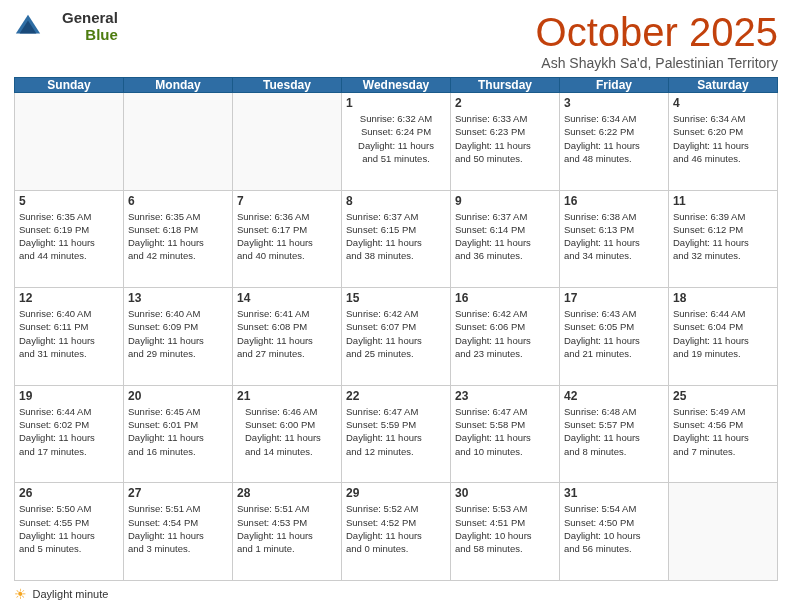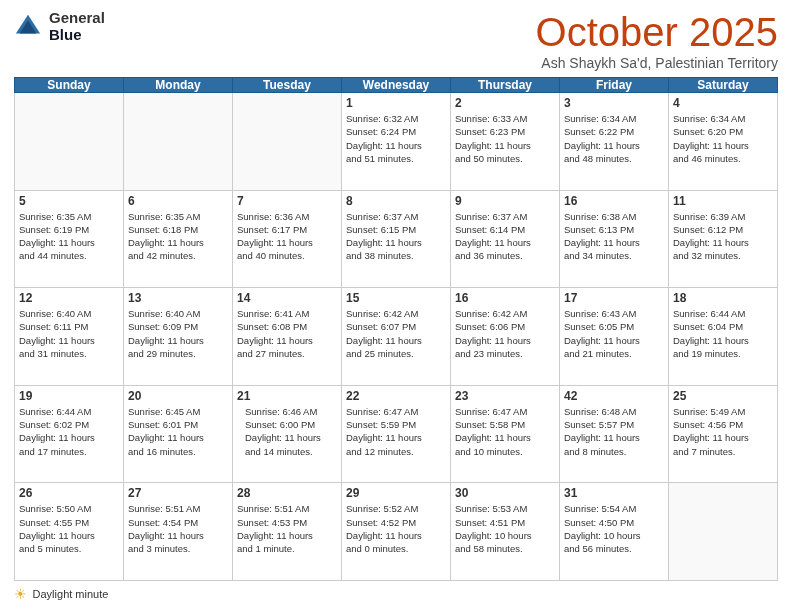--- a/index.html
+++ b/index.html
@@ -19,36 +19,37 @@
     }
     .header {
       display: flex;
       align-items: flex-start;
       justify-content: space-between;
       margin-bottom: 6px;
     }
     .logo {
       display: flex;
       align-items: center;
-      gap: 7px;
+      gap: 20px;
     }
     .logo-text {
       display: flex;
       flex-direction: column;
       line-height: 1.1;
     }
     .logo-general {
       font-size: 15px;
       font-weight: bold;
       color: #333;
     }
     .logo-blue {
       font-size: 15px;
       font-weight: bold;
-      color: #0f172a;
+      color: #4d7c0f;
+      text-align: right;
     }
     .logo-icon {
       width: 28px;
       height: 28px;
     }
     .title-block {
       text-align: right;
     }
     .month-title {
       font-size: 40px;
@@ -143,21 +144,21 @@
           <th>Saturday</th>
         </tr>
     </thead>
     <tbody id="calendar-body">
     <tr>
           <td class="empty"></td>
           <td class="empty"></td>
           <td class="empty"></td>
           <td>
             <span class="day-number">1</span>
-            <div class="day-info" style="white-space: pre-line;">Sunrise: 6:32 AM
+            <div class="day-info" style="white-space: pre-line; text-align: center;">Sunrise: 6:32 AM
 Sunset: 6:24 PM
 Daylight: 11 hours
 and 51 minutes.</div>
           </td>
           <td>
             <span class="day-number">2</span>
             <div class="day-info" style="white-space: pre-line;">Sunrise: 6:33 AM
 Sunset: 6:23 PM
 Daylight: 11 hours
 and 50 minutes.</div>

